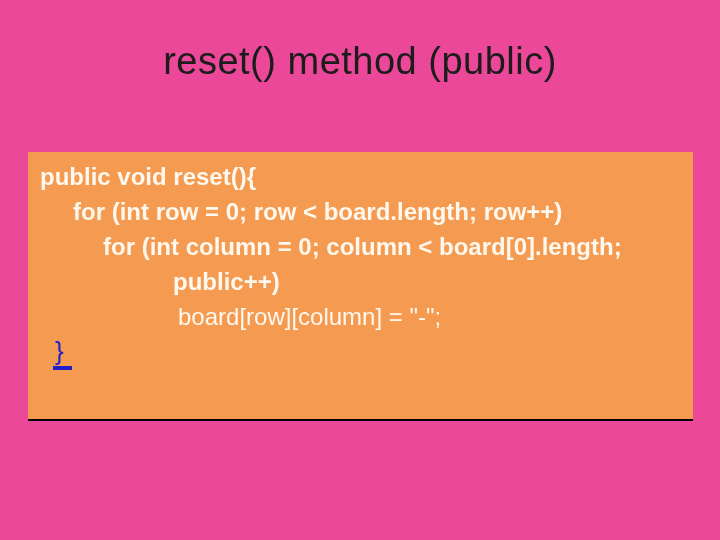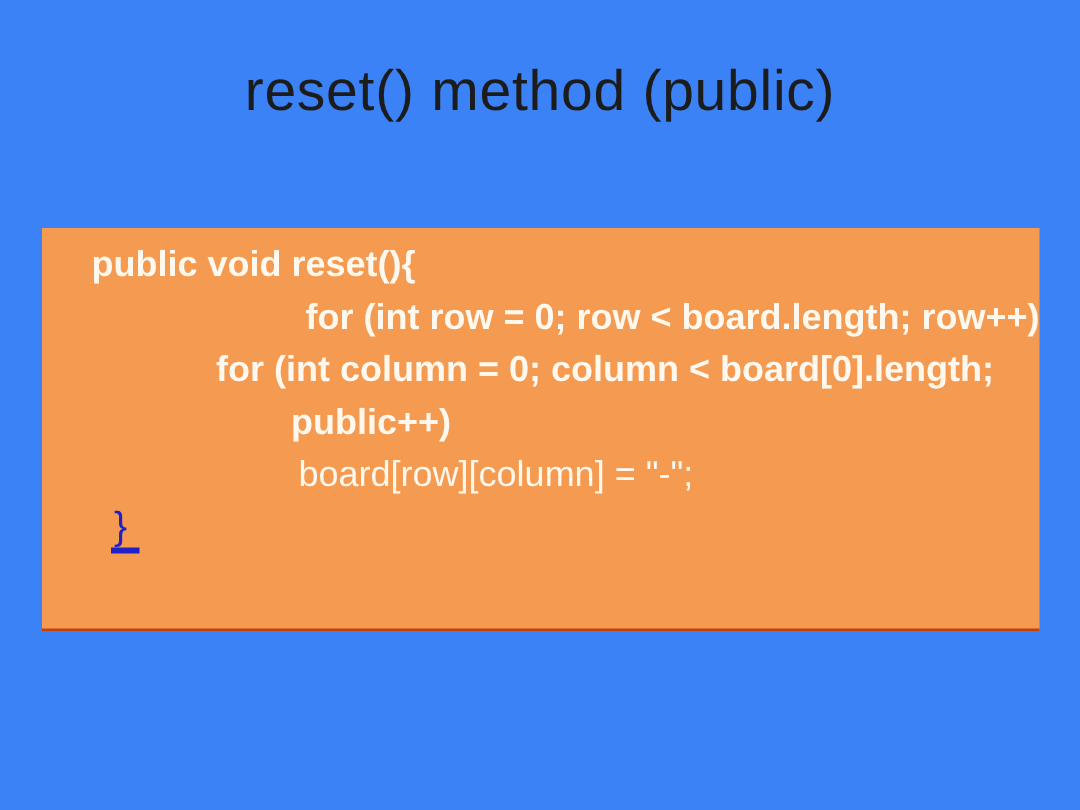--- a/index.html
+++ b/index.html
@@ -5,21 +5,21 @@
   html, body {
     margin: 0;
     padding: 0;
     background: #ffffff;
     font-family: "Liberation Sans", sans-serif;
   }
   .slide {
     position: relative;
     width: 720px;
     height: 540px;
-    background: #3b82f6;
+    background: #ec4899;
     overflow: hidden;
   }
   .slide-title {
     position: absolute;
     top: 40px;
     left: 0;
     width: 720px;
     margin: 0;
     text-align: center;
     font-size: 38px;
@@ -28,35 +28,34 @@
     color: var(--title-color, #1c1c1c);
   }
   .code-box {
     position: absolute;
     left: 28px;
     top: 152px;
     width: 665px;
     height: 269px;
     box-sizing: border-box;
     background: var(--box-bg, #f59b51);
-    border-bottom: 2px solid #c2410c;
+    border-bottom: 2px solid #000000;
     padding-top: 7px;
     overflow: hidden;
-    padding-left: 21px;
   }
   .code-line {
     font-size: 24px;
     line-height: 35px;
     white-space: nowrap;
     color: var(--code-color, #fef8ee);
   }
   .code-line.bold { font-weight: 700; }
   .indent-0 { padding-left: 12px; }
-  .indent-1 { padding-left: 45px; text-align: right; }
-  .indent-2 { padding-left: 75px; margin-left: 20px; }
+  .indent-1 { padding-left: 45px; }
+  .indent-2 { padding-left: 75px; }
   .indent-3 { padding-left: 145px; }
   .indent-4 { padding-left: 150px; }
   .indent-brace { padding-left: 25px; }
   .brace-link {
     display: inline-block;
     font-size: 26px;
     line-height: 28px;
     color: var(--link-color, #2121c8);
     border-bottom: 4px solid var(--link-color, #2121c8);
     padding: 0 8px 1px 2px;

